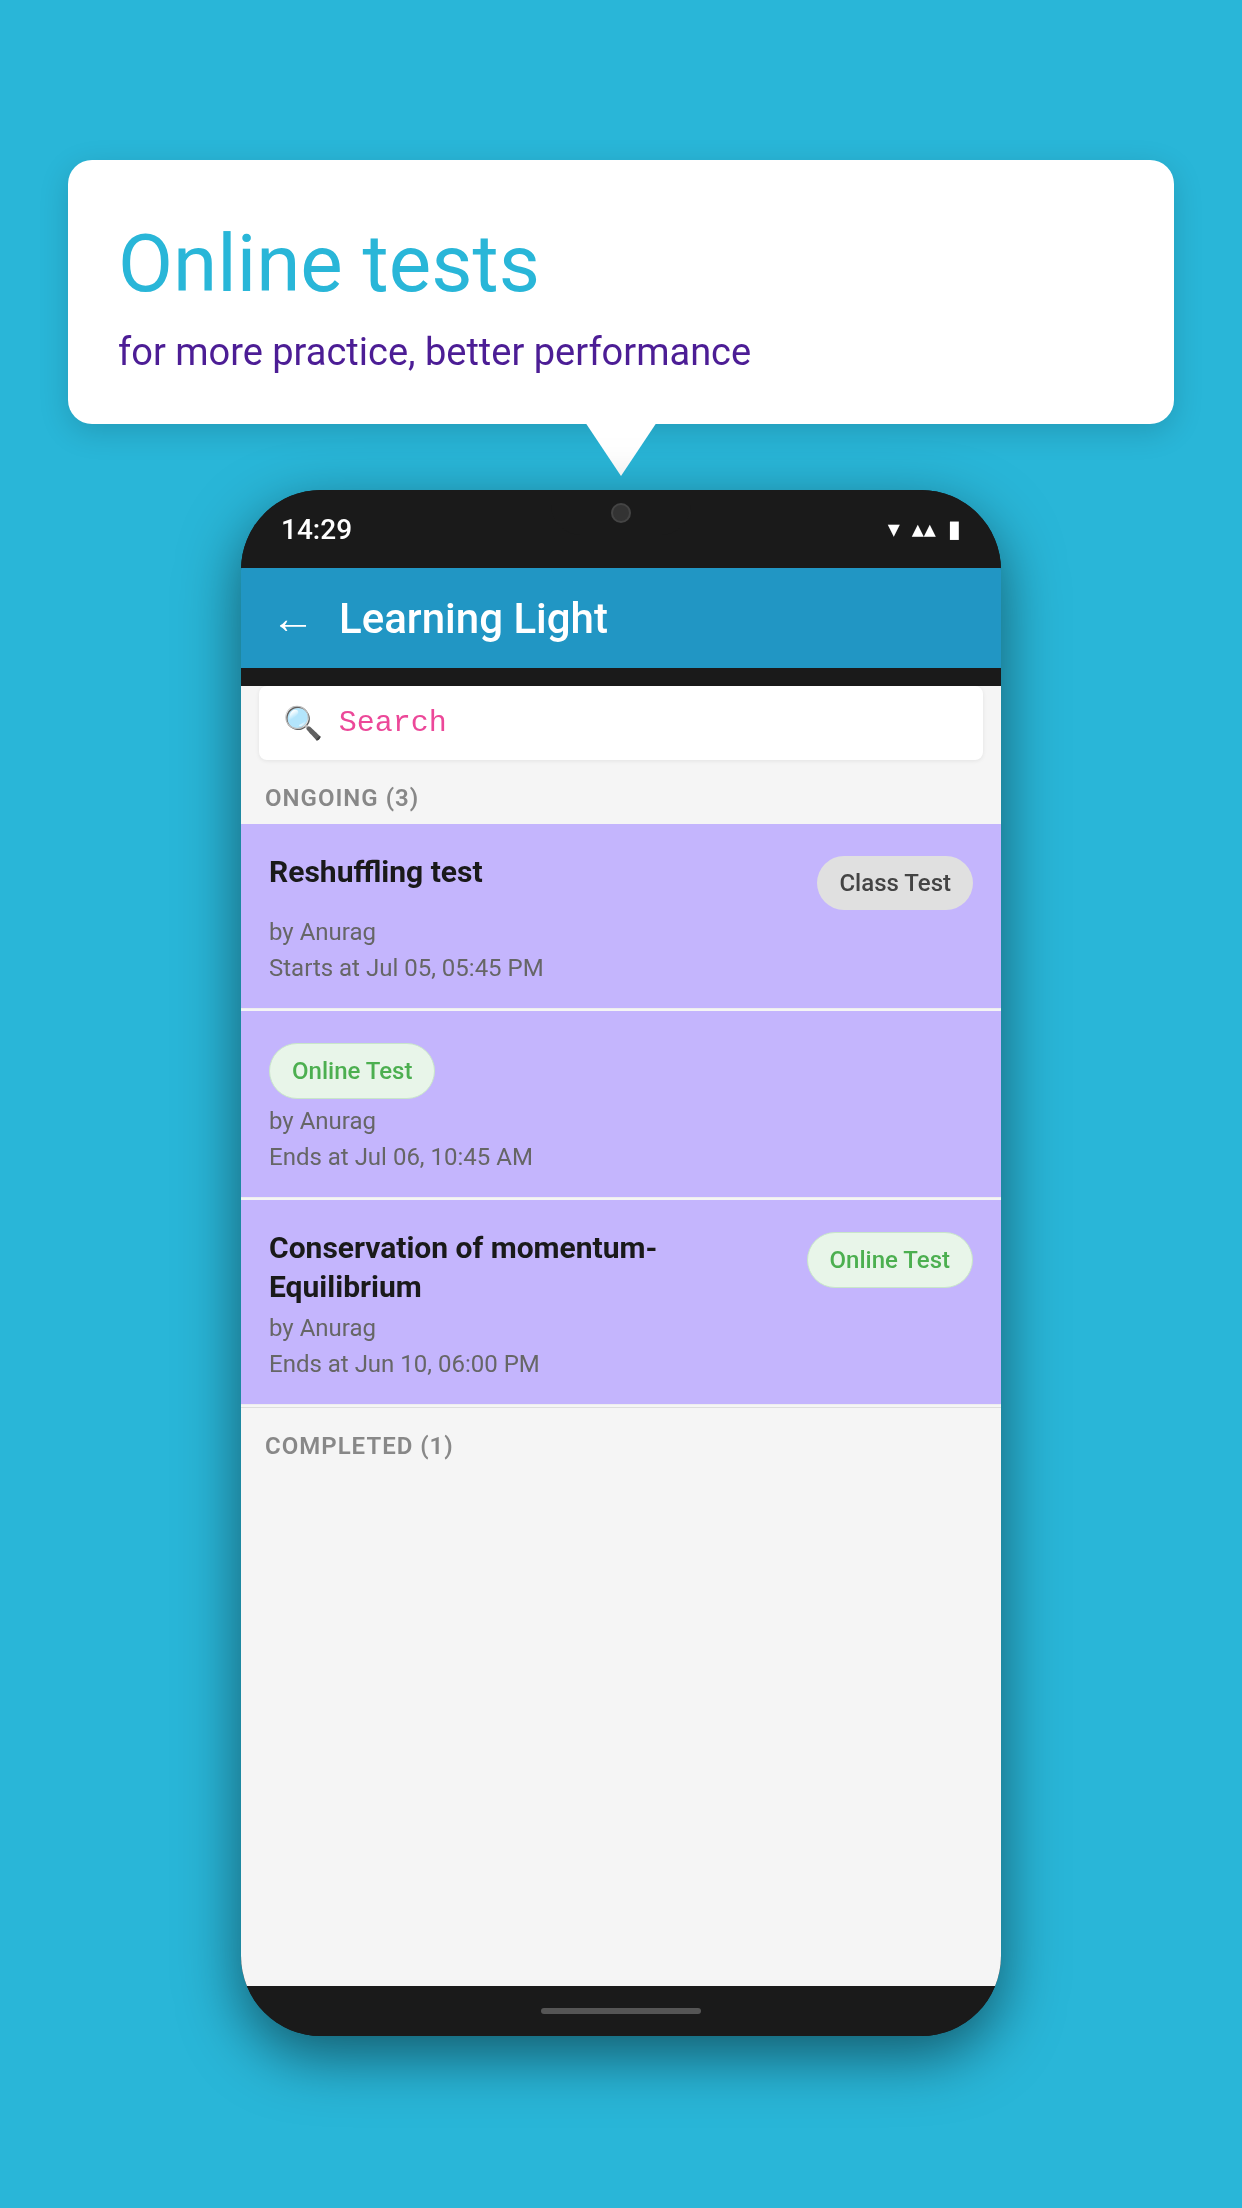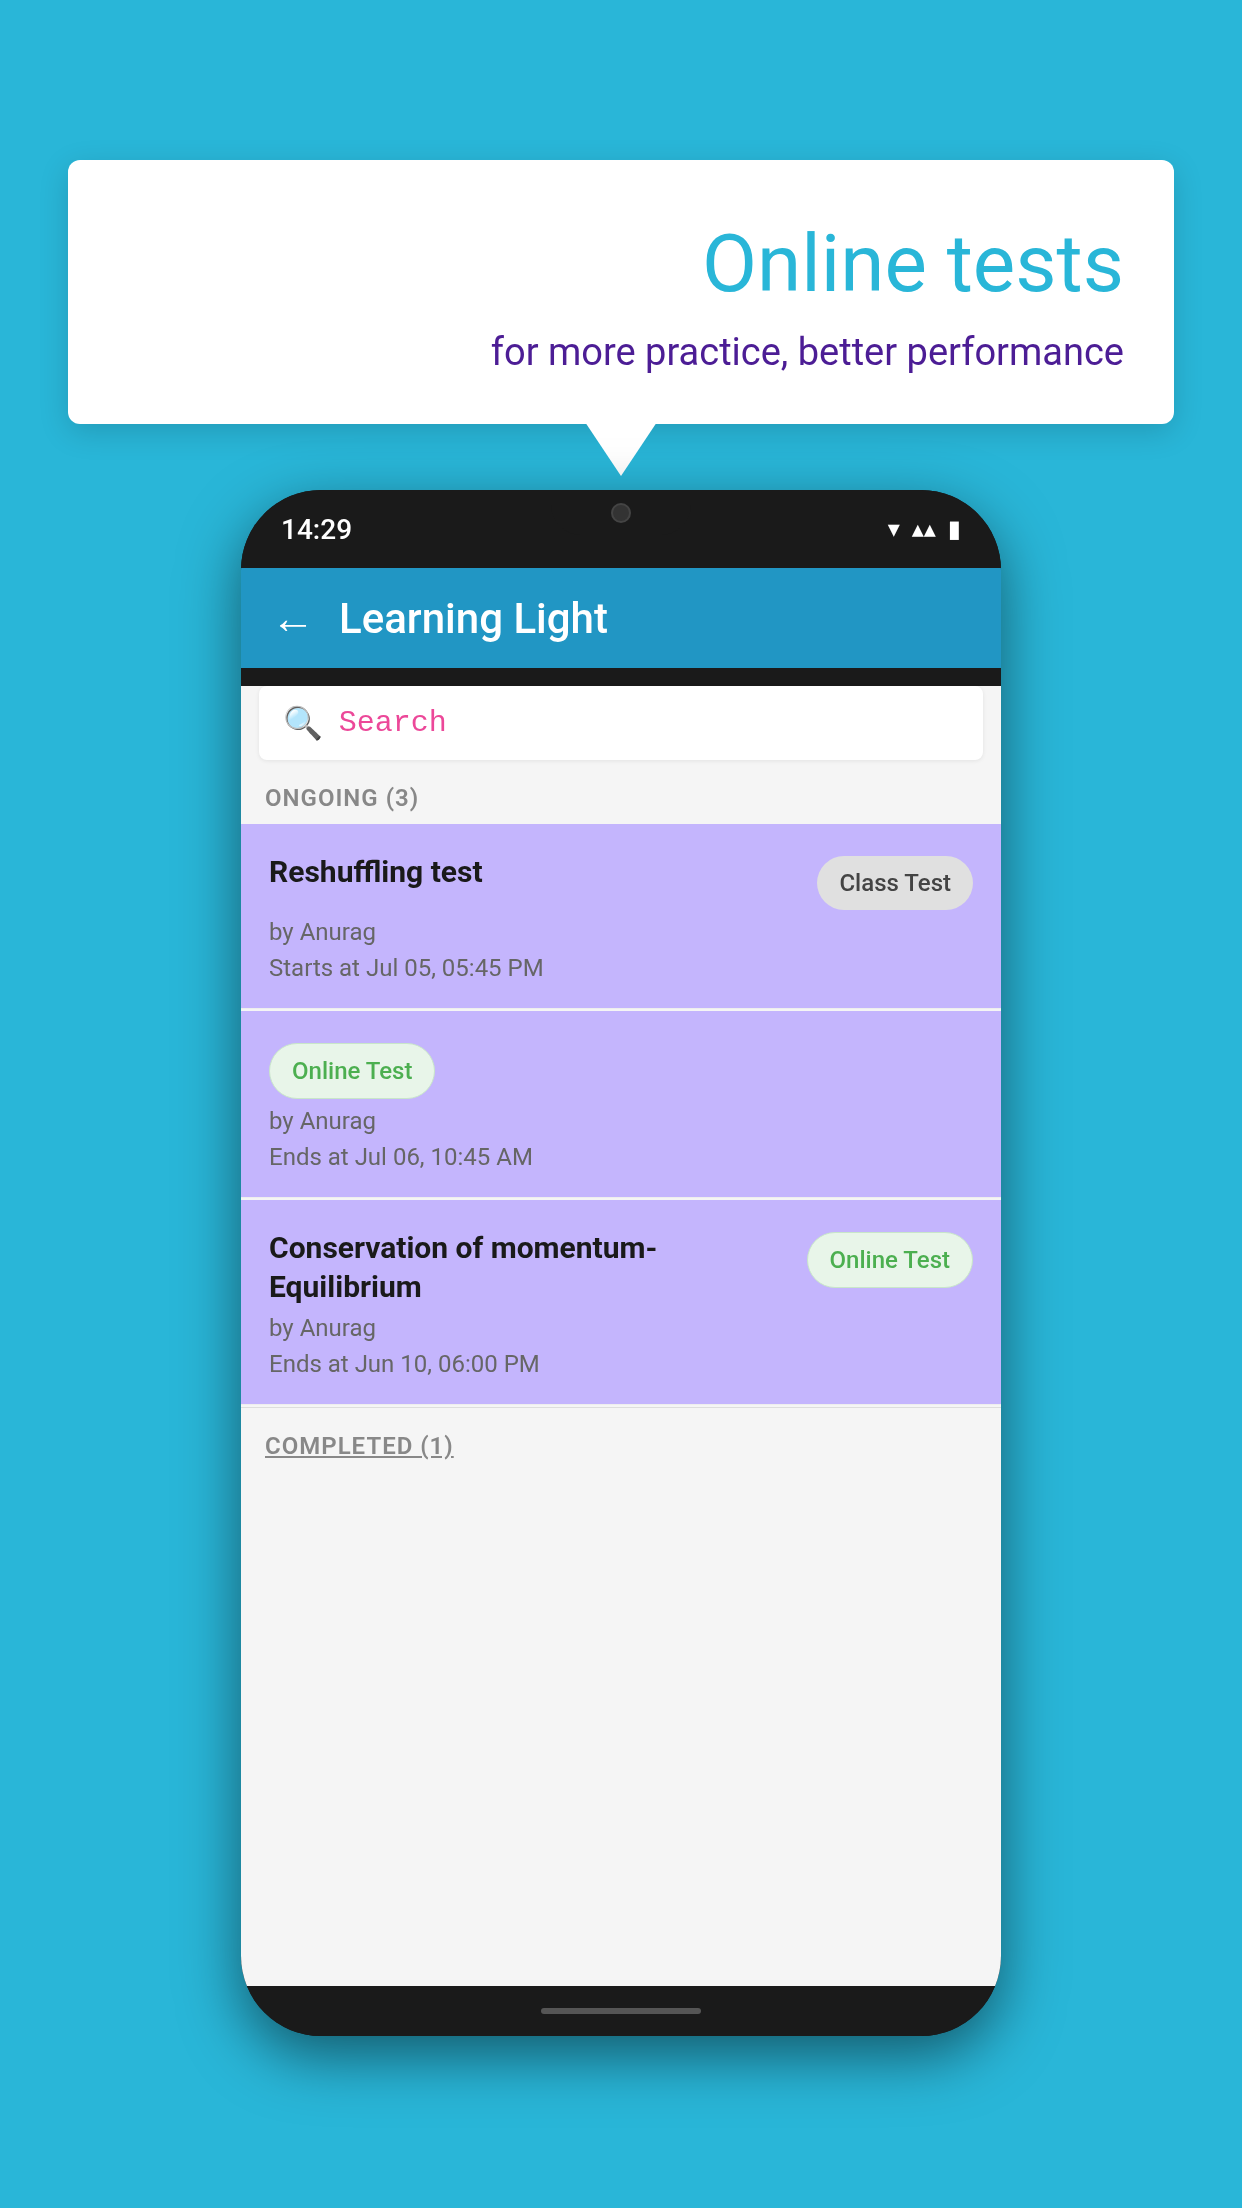--- a/index.html
+++ b/index.html
@@ -13,23 +13,23 @@
       position: relative;
     }
 
     
     .speech-bubble {
       position: absolute;
       top: 160px;
       left: 68px;
       right: 68px;
       background: white;
-      border-radius: 12px;
+      border-radius: 24px;
       padding: 60px 50px 50px 50px;
-      text-align: right;
+      text-align: left;
       box-shadow: 0 8px 30px rgba(0,0,0,0.15);
     }
 
     .speech-bubble::after {
       content: '';
       position: absolute;
       bottom: -52px;
       left: 50%;
       transform: translateX(-50%);
       width: 0;
@@ -263,21 +263,20 @@
 
     
     .completed-header {
       padding: 24px 24px 12px 24px;
       font-size: 24px;
       color: #888;
       font-weight: 600;
       letter-spacing: 1px;
       text-transform: uppercase;
       border-top: 1px solid #ddd;
-      text-decoration: underline;
     }
 
     
     .phone-bottom {
       background: #1a1a1a;
       height: 50px;
       display: flex;
       align-items: center;
       justify-content: center;
     }

